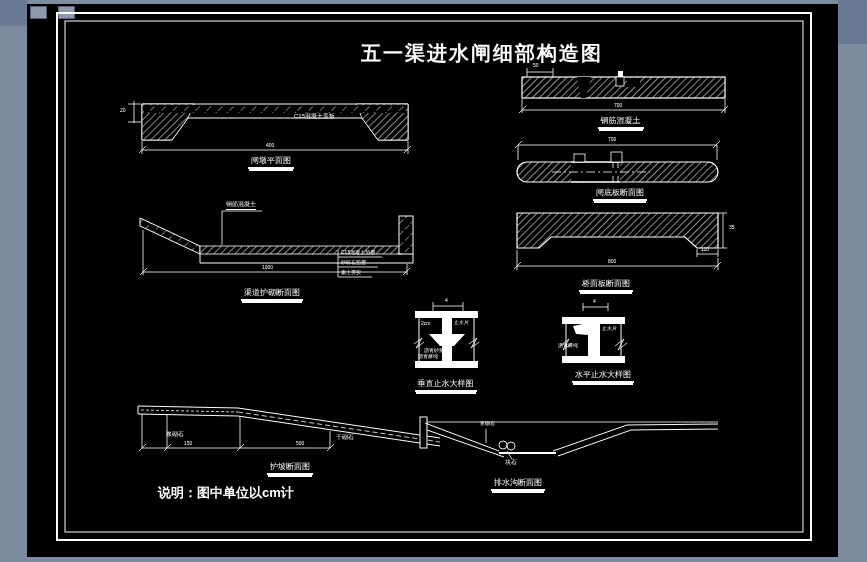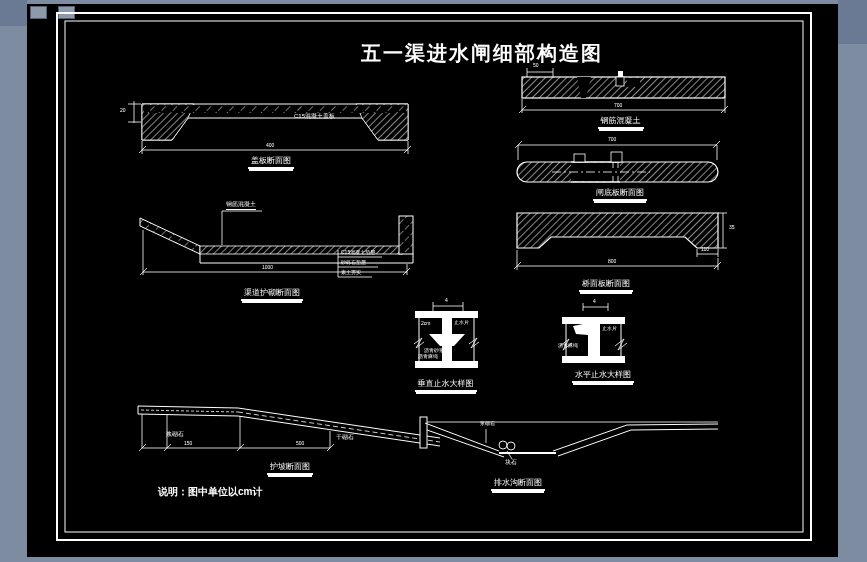--- a/index.html
+++ b/index.html
@@ -12,21 +12,21 @@
   .canvas{position:absolute;left:27px;top:4px;width:811px;height:553px;background:#000;}
   .sheet{position:absolute;left:0;top:0;width:867px;height:562px;}
   svg.linework{position:absolute;left:0;top:0;}
   .lbl{position:absolute;color:#fff;white-space:nowrap;line-height:1.1;}
   .title{font-size:20px;font-weight:bold;letter-spacing:2px;text-align:center;}
   .cap{font-size:8px;text-align:center;}
   .cap span{display:inline-block;border-bottom:2px solid #fff;box-shadow:0 3px 0 -1px #fff;padding:0 3px 1px 3px;}
   .tiny{font-size:6px;}
   .micro{font-size:5px;}
   .ul{border-bottom:1px solid #fff;padding-bottom:1px;}
-  .note{font-size:10px;font-weight:bold;}
+  .note{font-size:13px;font-weight:bold;}
   .winbtn{position:absolute;width:17px;height:13px;background:#8e99ab;border:1px solid #55607a;box-sizing:border-box;}
 </style>
 </head>
 <body>
 
 <div class="chrome-block" style="left:0;top:0;width:27px;height:26px;background:#6b7a94;"></div>
 <div class="chrome-block" style="left:838px;top:0;width:29px;height:44px;background:#6b7a94;"></div>
 
 <div class="canvas"></div>
 
@@ -200,21 +200,21 @@
         <line x1="512" y1="459" x2="507" y2="451" stroke-width="0.8"></line>
       </g>
     </g>
   </svg>
 
   <div class="lbl title" style="left:357px;top:42px;width:250px;">五一渠进水闸细部构造图</div>
 
   <div class="lbl tiny" style="left:294px;top:113px;">C15混凝土盖板</div>
   <div class="lbl micro" style="left:266px;top:143px;">400</div>
   <div class="lbl micro" style="left:120px;top:108px;">20</div>
-  <div class="lbl cap" style="left:216px;top:157px;width:110px;"><span>盖板断面图</span></div>
+  <div class="lbl cap" style="left:216px;top:157px;width:110px;"><span>闸墩平面图</span></div>
 
   <div class="lbl tiny ul" style="left:226px;top:201px;">钢筋混凝土</div>
   <div class="lbl micro" style="left:341px;top:250px;">C15混凝土垫层</div>
   <div class="lbl micro" style="left:341px;top:260px;">砂砾石垫层</div>
   <div class="lbl micro" style="left:341px;top:270px;">素土夯实</div>
   <div class="lbl micro" style="left:262px;top:265px;">1000</div>
   <div class="lbl cap" style="left:212px;top:289px;width:120px;"><span>渠道护砌断面图</span></div>
 
   <div class="lbl micro" style="left:533px;top:63px;">50</div>
   <div class="lbl micro" style="left:614px;top:103px;">700</div>

